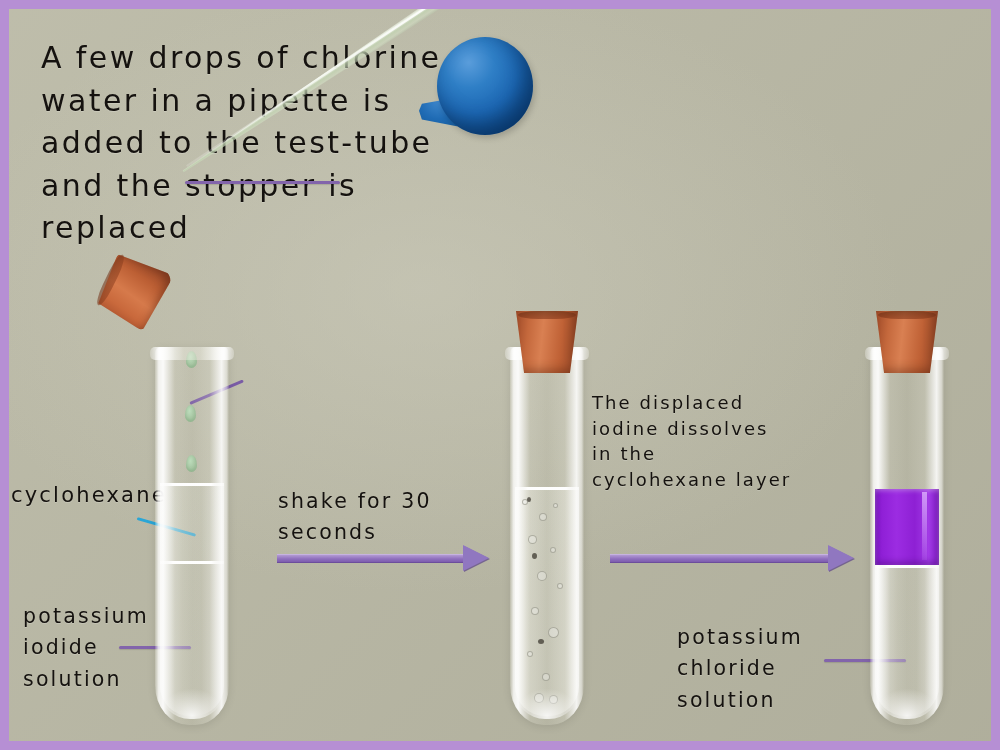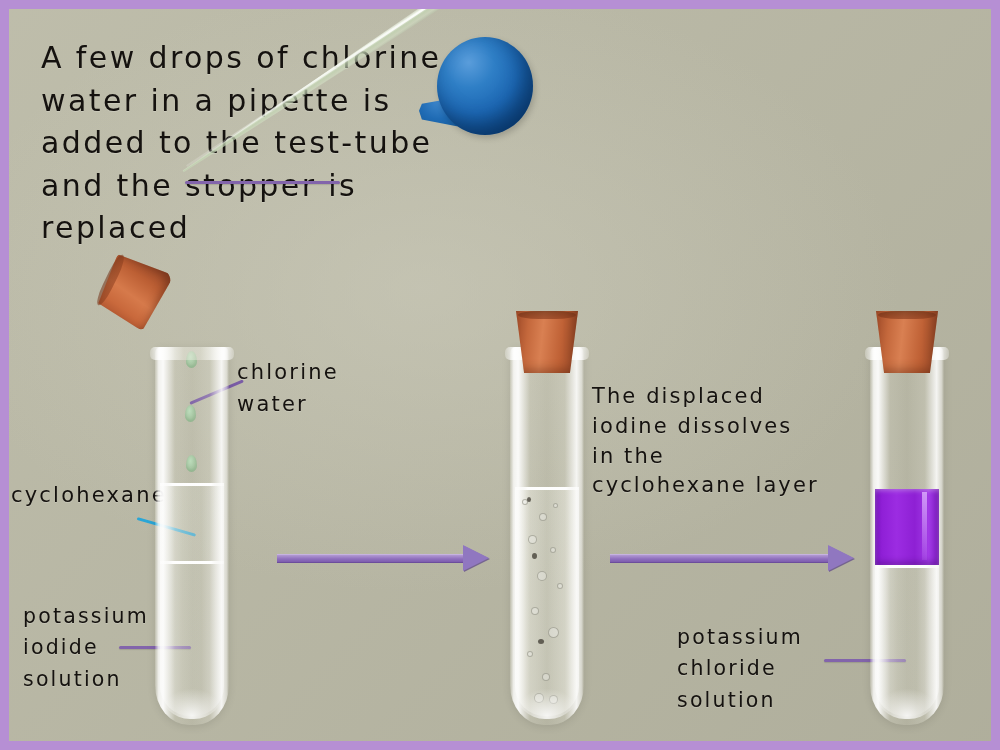--- a/index.html
+++ b/index.html
@@ -29,21 +29,21 @@
     position:absolute;
     color:#15120f;
     letter-spacing:2.2px;
     line-height:1.36;
     white-space:pre-line;
     text-shadow:0 1px 0 rgba(255,255,255,0.18);
   }
 
   
   #caption-main { left:32px; top:28px; font-size:30px; letter-spacing:2.4px; line-height:1.42; }
-  #caption-right { left:583px; top:373px; font-size:21px; letter-spacing:2.1px; line-height:1.42; }
+  #caption-right { left:583px; top:381px; font-size:18px; letter-spacing:2.1px; line-height:1.42; }
   #label-chlorine-water { left:228px; top:348px; font-size:21px; line-height:1.5; }
   #label-cyclohexane { left:2px; top:472px; font-size:21px; }
   #label-ki { left:14px; top:592px; font-size:20.5px; line-height:1.53; }
   #label-kcl { left:668px; top:613px; font-size:20.5px; line-height:1.53; }
   #label-shake { left:269px; top:477px; font-size:20.5px; line-height:1.5; }
 
   
   .dash {
     position:absolute;
     background:#8264ab;
@@ -258,37 +258,37 @@
 added to the test-tube
 and the stopper is
 replaced</div>
   <div class="dash" id="dash-caption"></div>
 
   <div class="txt" id="caption-right">The displaced
 iodine dissolves
 in the
 cyclohexane layer</div>
 
-  <div class="txt" id="label-chlorine-water">chlorine
-water</div>
   <div class="leader" id="leader-chlorine"></div>
 
   <div class="txt" id="label-cyclohexane">cyclohexane</div>
   <div class="leader" id="leader-cyclohexane"></div>
 
   <div class="txt" id="label-ki">potassium
 iodide
 solution</div>
   <div class="dash" id="dash-ki"></div>
 
   <div class="txt" id="label-kcl">potassium
 chloride
 solution</div>
   <div class="dash" id="dash-kcl"></div>
 
+  <div class="txt" id="label-shake">shake for 30
+seconds</div>
 
   <div class="arrow" id="arrow-1">
     <div class="shaft"></div>
     <div class="head"></div>
   </div>
   <div class="arrow" id="arrow-2">
     <div class="shaft"></div>
     <div class="head"></div>
   </div>
 

